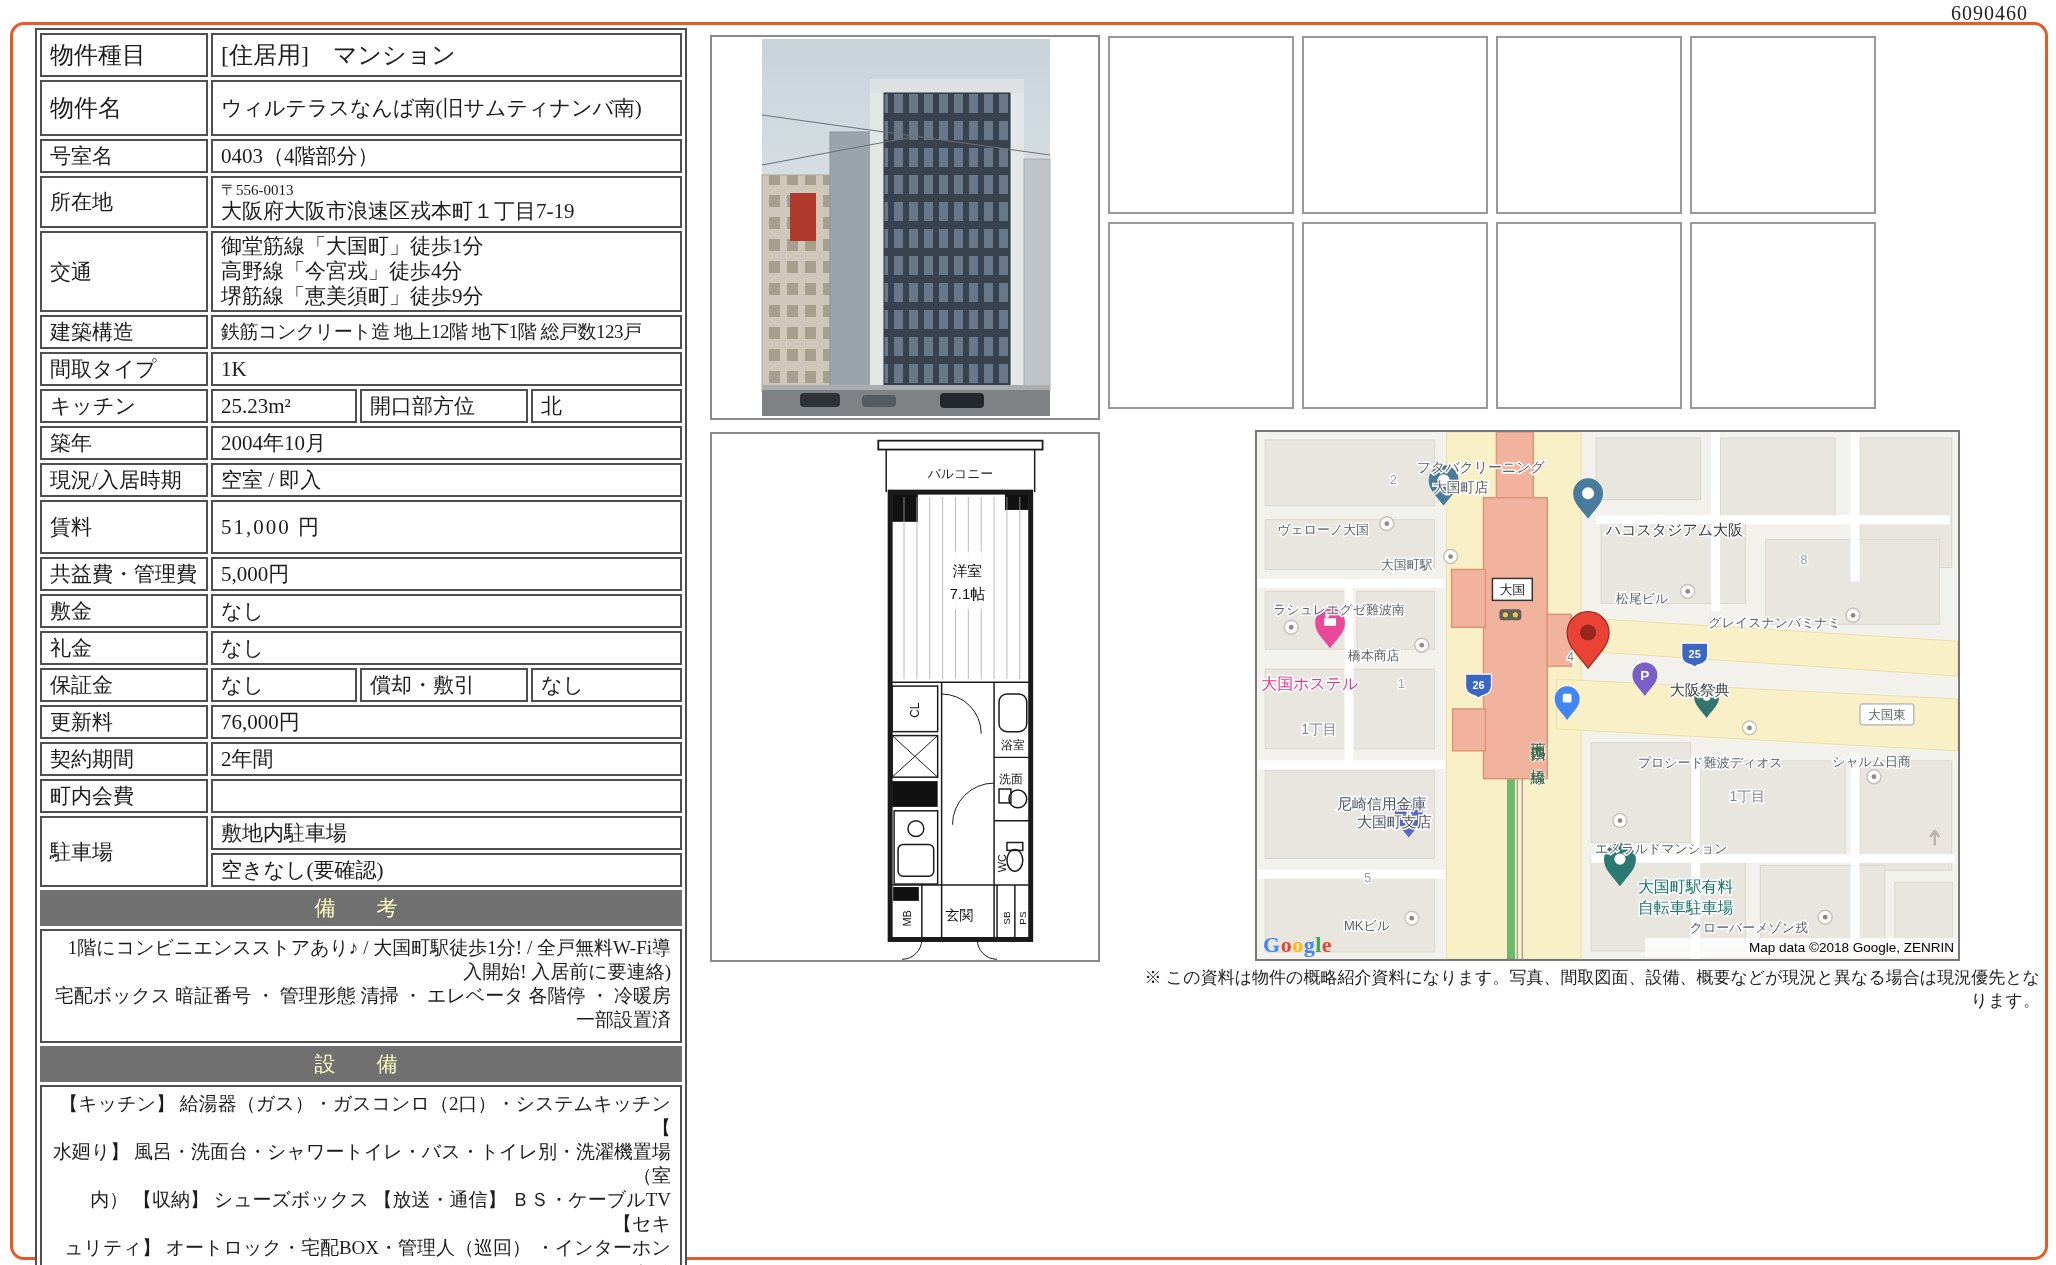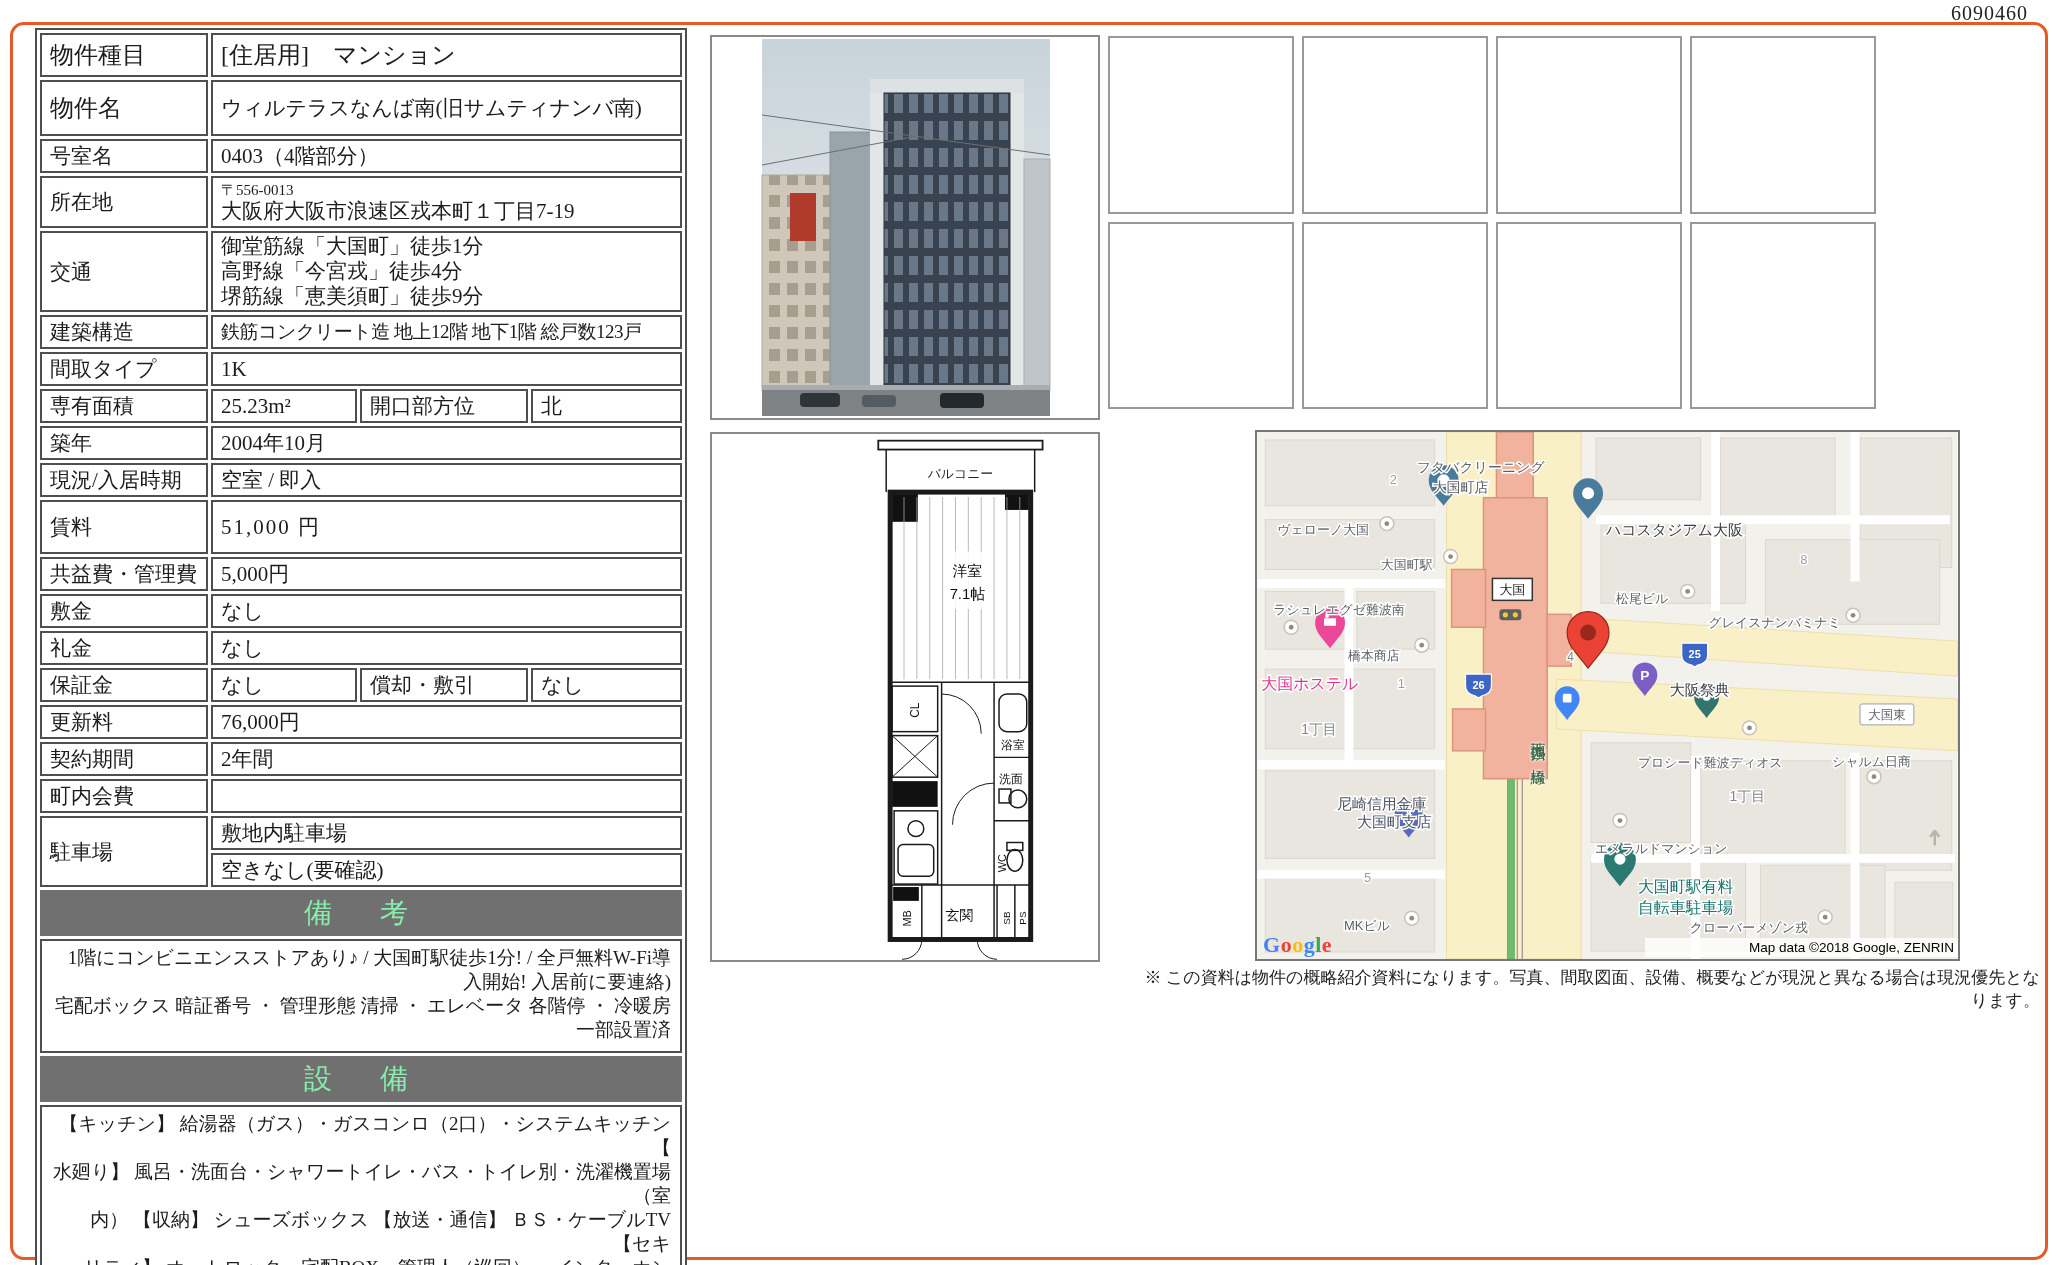--- a/index.html
+++ b/index.html
@@ -17,22 +17,22 @@
   
   table.ptable{
     position:absolute; left:35px; top:28px; width:652px;
     border-collapse:separate; border-spacing:3px; border:2px solid #4f4f4f; background:#fff;
     table-layout:fixed;
   }
   .ptable td{ border:2px solid #4f4f4f; padding:1px 8px; font-size:21px; vertical-align:middle; overflow:hidden;}
   .ptable td.lbl{ text-align:left; }
   .ptable td.val{ text-align:left; }
   .ptable td.bar{
-    background:#707070; border:2px solid #707070; color:#86efac; text-align:center;
-    font-size:28px; letter-spacing:10px; padding:2px 16px; height:26px;
+    background:#707070; border:2px solid #707070; color:#fef9c3; text-align:center;
+    font-size:21px; letter-spacing:10px; padding:2px 16px; height:26px;
   }
   .ptable td.textcell{
     font-size:19px; line-height:24px; white-space:pre-line; padding:5px 9px; vertical-align:top;text-align:right;
   }
   .rentbig{ font-size:40px; letter-spacing:2px; }
   .postal{ font-size:15px; line-height:17px; display:block; }
   .addr{ font-size:21px; line-height:24px; display:block; }
   .pre{ white-space:pre-line; line-height:25px; }
   .fit19{ font-size:19px !important; letter-spacing:-0.5px; }
   
@@ -107,21 +107,21 @@
     </tr>
     <tr style="height:30px">
       <td class="lbl">建築構造</td>
       <td class="val fit19" colspan="3">鉄筋コンクリート造 地上12階 地下1階 総戸数123戸</td>
     </tr>
     <tr style="height:30px">
       <td class="lbl">間取タイプ</td>
       <td class="val" colspan="3">1K</td>
     </tr>
     <tr style="height:30px">
-      <td class="lbl">専有面積</td>
+      <td class="lbl">キッチン</td>
       <td class="val">25.23m²</td>
       <td class="lbl">開口部方位</td>
       <td class="val">北</td>
     </tr>
     <tr style="height:30px">
       <td class="lbl">築年</td>
       <td class="val" colspan="3">2004年10月</td>
     </tr>
     <tr style="height:30px">
       <td class="lbl">現況/入居時期</td>

